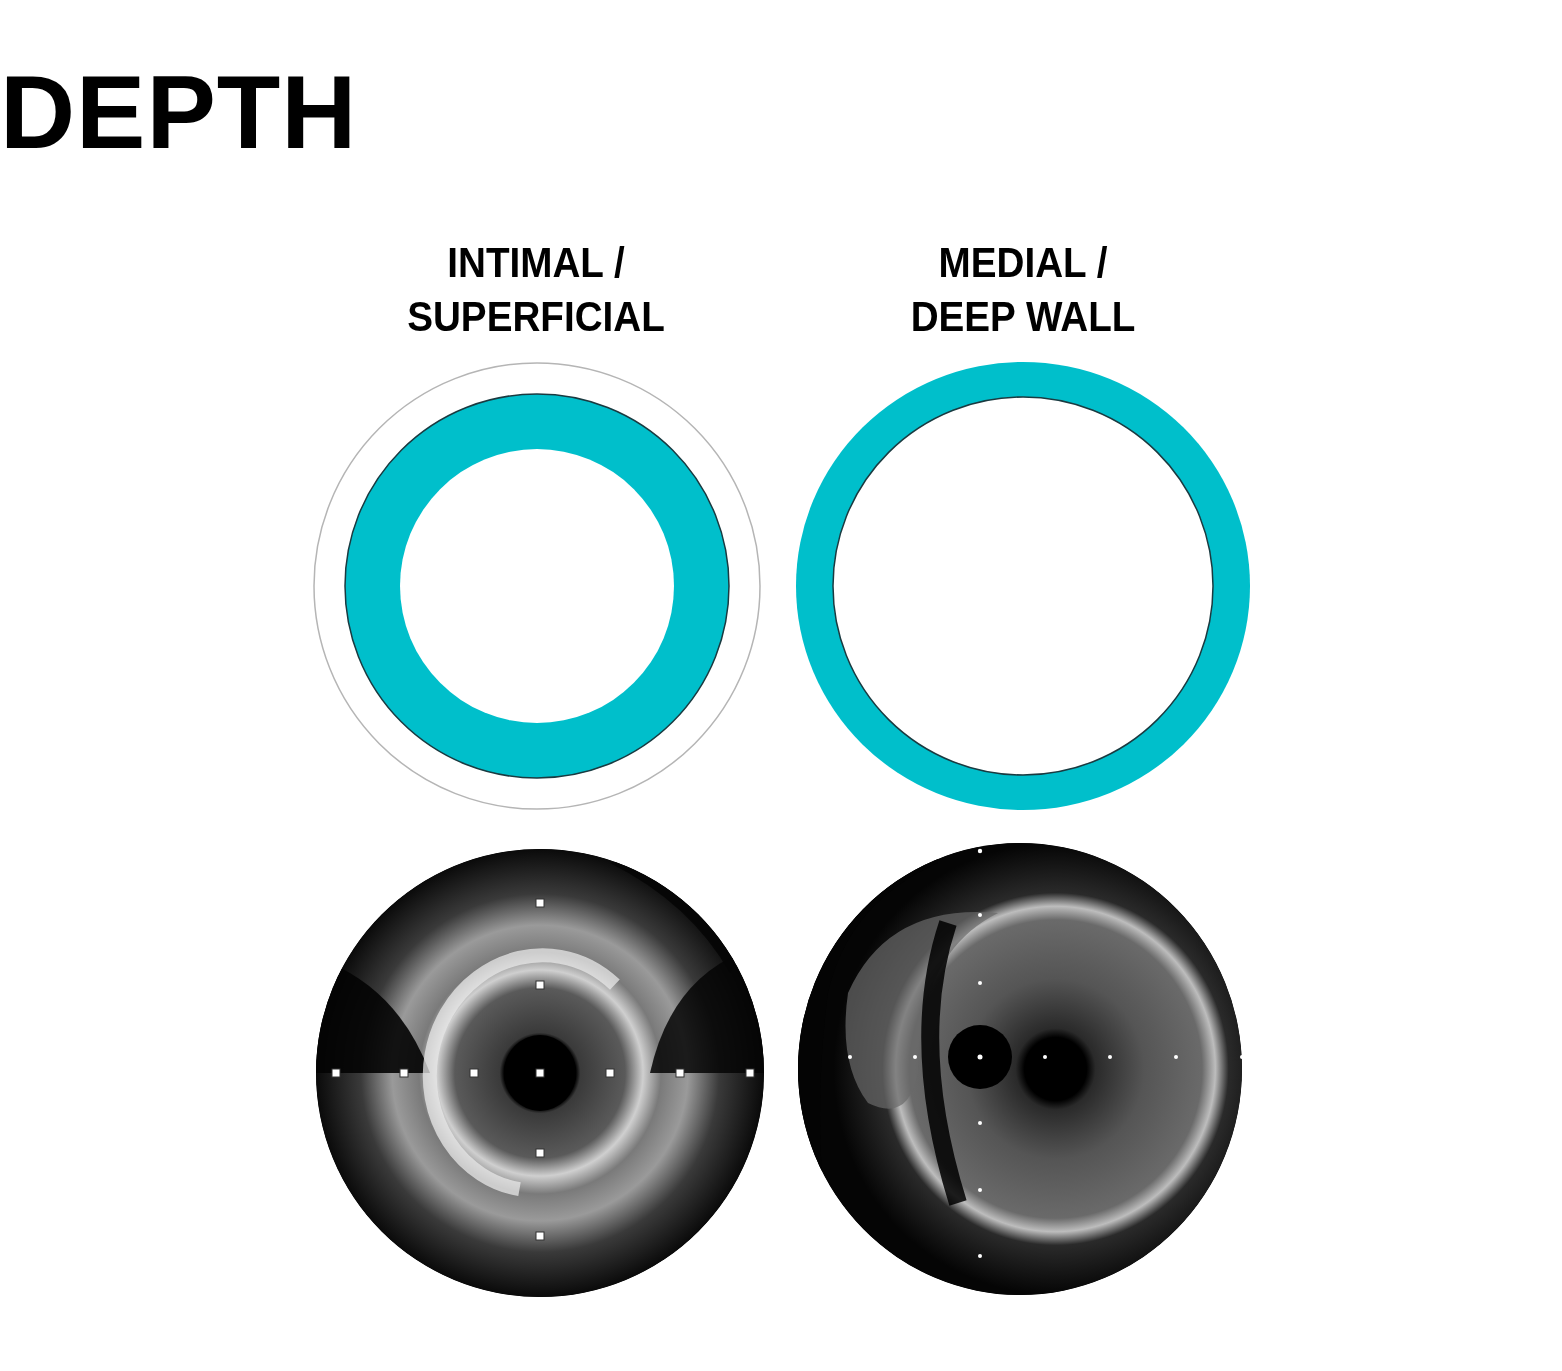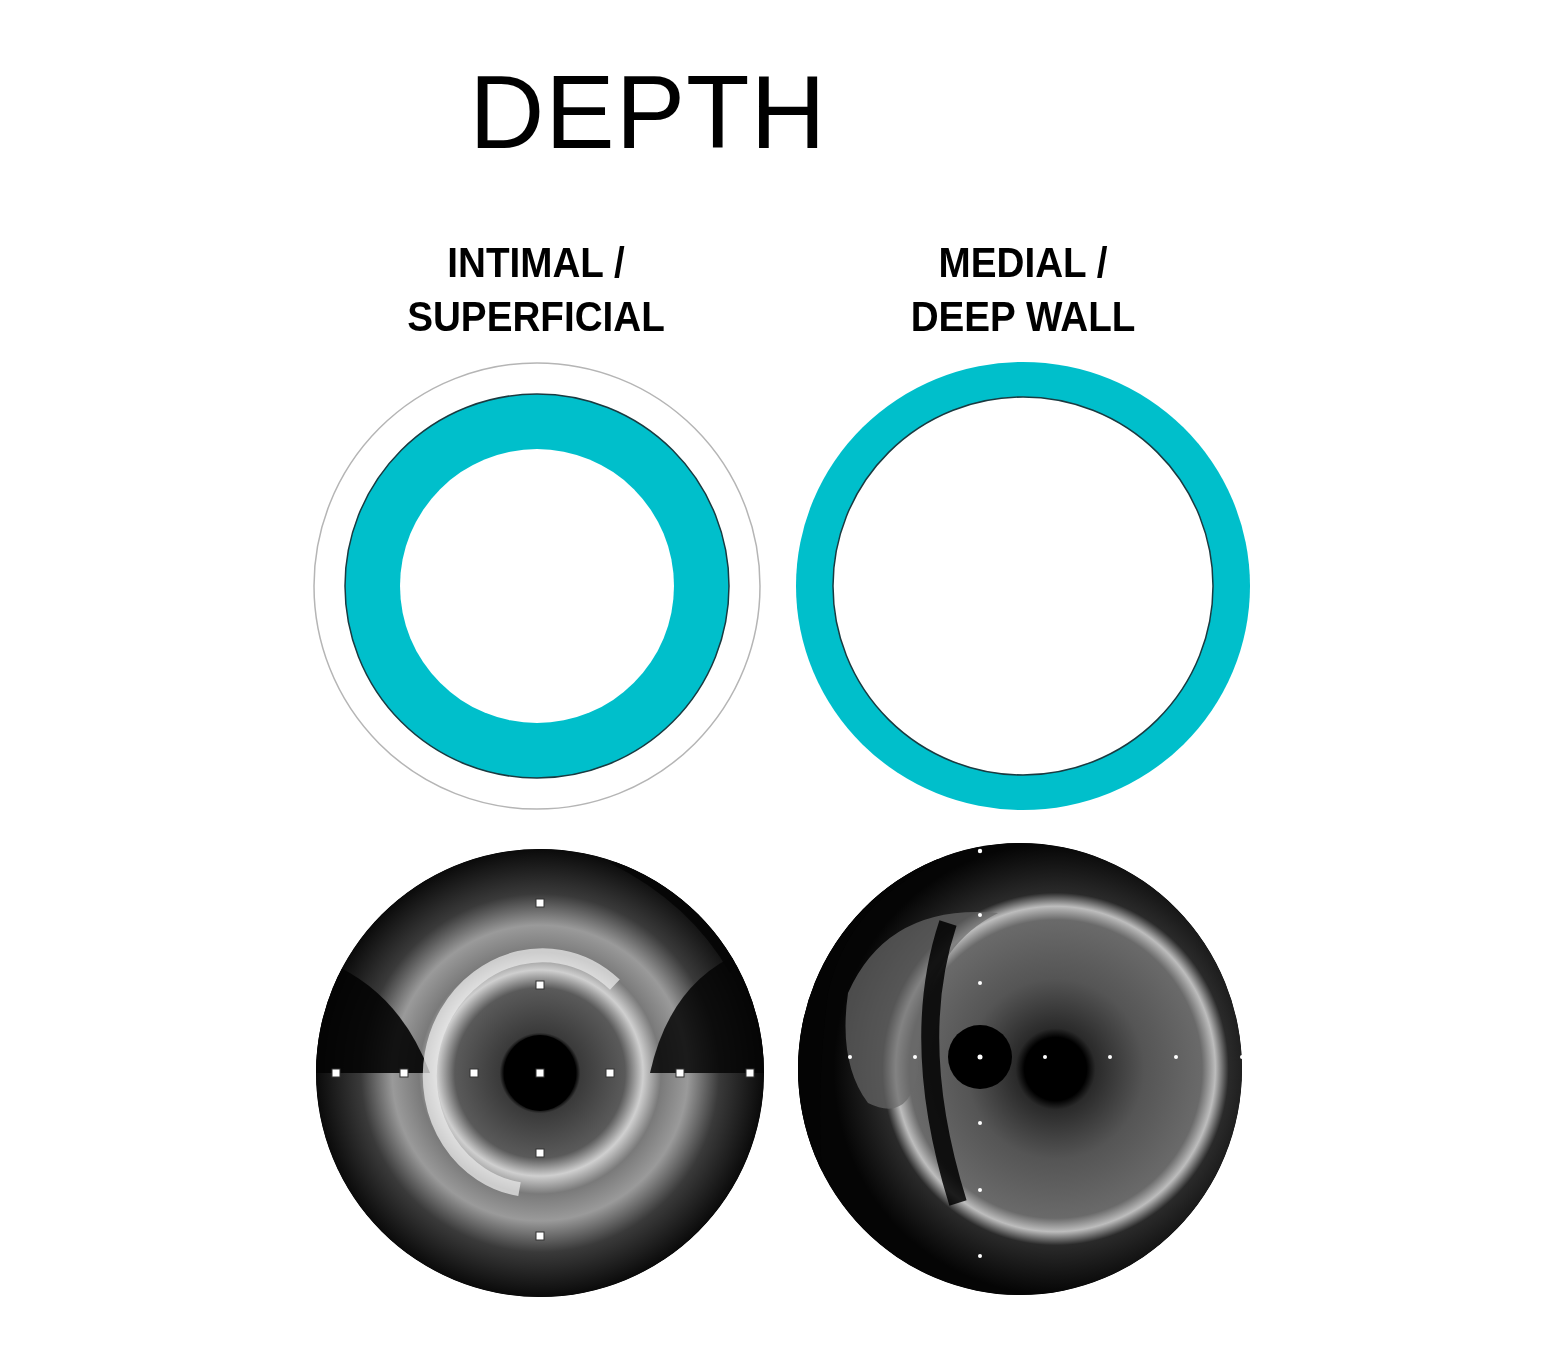--- a/index.html
+++ b/index.html
@@ -3,21 +3,21 @@
   <meta charset="utf-8">
   <style>
     html, body { margin: 0; padding: 0; background: #ffffff; }
     body {
       width: 1562px; height: 1371px; position: relative; overflow: hidden;
       font-family: "Liberation Sans", "DejaVu Sans", sans-serif;
       color: #000;
     }
     .title {
       position: absolute; left: 0; width: 1296px; top: 52px;
-      text-align: center; font-weight: normal; font-size: 104px; line-height: 120px;
+      font-weight: bold; font-size: 104px; line-height: 120px;
       letter-spacing: 1px;
     }
     .col-label {
       position: absolute; top: 236px; width: 420px; text-align: center;
       font-weight: bold; font-size: 42px; line-height: 54px;
       transform: scaleX(0.92);
     }
     .col-label span { display: block; }
     .diagram { position: absolute; }
     .ivus { position: absolute; }

